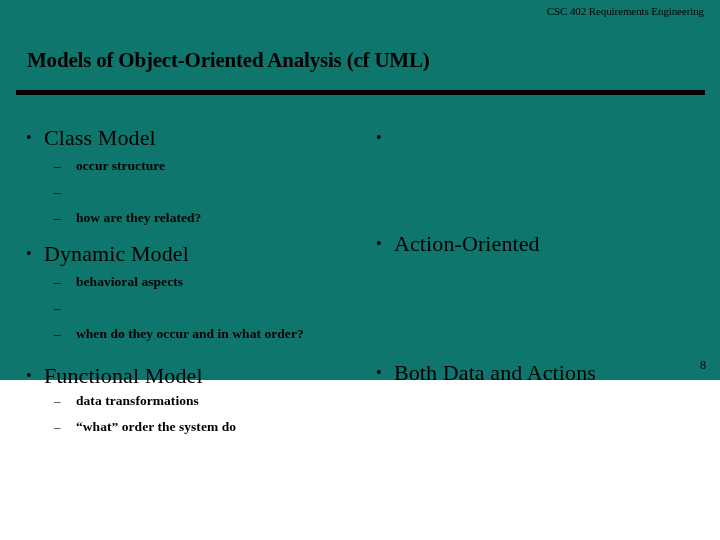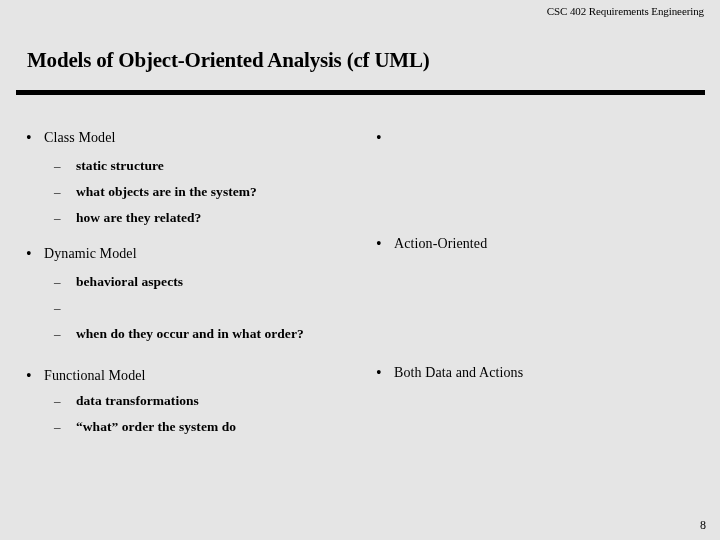--- a/index.html
+++ b/index.html
@@ -11,22 +11,22 @@
     height: 540px;
     background: #ffffff;
     font-family: "Liberation Serif", "DejaVu Serif", serif;
     color: #000000;
     overflow: hidden;
     position: relative;
   }
   .slide {
     position: relative;
     width: 720px;
-    height: 540px;
-    background: #e5e5e5;
+    height: 380px;
+    background: #0f766e;
   }
 
   
   .header {
     position: absolute;
     top: 4px;
     right: 16px;
     font-size: 11px;
     line-height: 14px;
     letter-spacing: -0.1px;
@@ -78,21 +78,21 @@
   .bullet-mark {
     width: 24px;
     flex: 0 0 24px;
     font-size: 16px;
     line-height: 24px;
     text-align: left;
     padding-left: 6px;
     box-sizing: border-box;
   }
   .bullet-text {
-    font-size: 14px;
+    font-size: 22px;
     line-height: 24px;
     letter-spacing: 0.1px;
     white-space: nowrap;
   }
 
   
   .sub-list {
     margin: 0;
     padding: 0;
   }
@@ -157,25 +157,24 @@
     <div class="col col-left">
 
       <div class="group group-gap-1">
         <div class="bullet-row">
           <span class="bullet-mark">•</span>
           <span class="bullet-text">Class Model</span>
         </div>
         <div class="sub-list sub-pack">
           <div class="sub-row">
             <span class="sub-mark">–</span>
-            <span class="sub-text">static structure</span>
-          </div>
-          <div class="sub-row">
-            <span class="sub-mark">–</span>
-            <span class="sub-text">what objects are in the system?</span>
+            <span class="sub-text">occur structure</span>
+          </div>
+          <div class="sub-row">
+            <span class="sub-mark">–</span>
           </div>
           <div class="sub-row">
             <span class="sub-mark">–</span>
             <span class="sub-text">how are they related?</span>
           </div>
         </div>
       </div>
 
       <div class="group group-gap-2">
         <div class="bullet-row">

